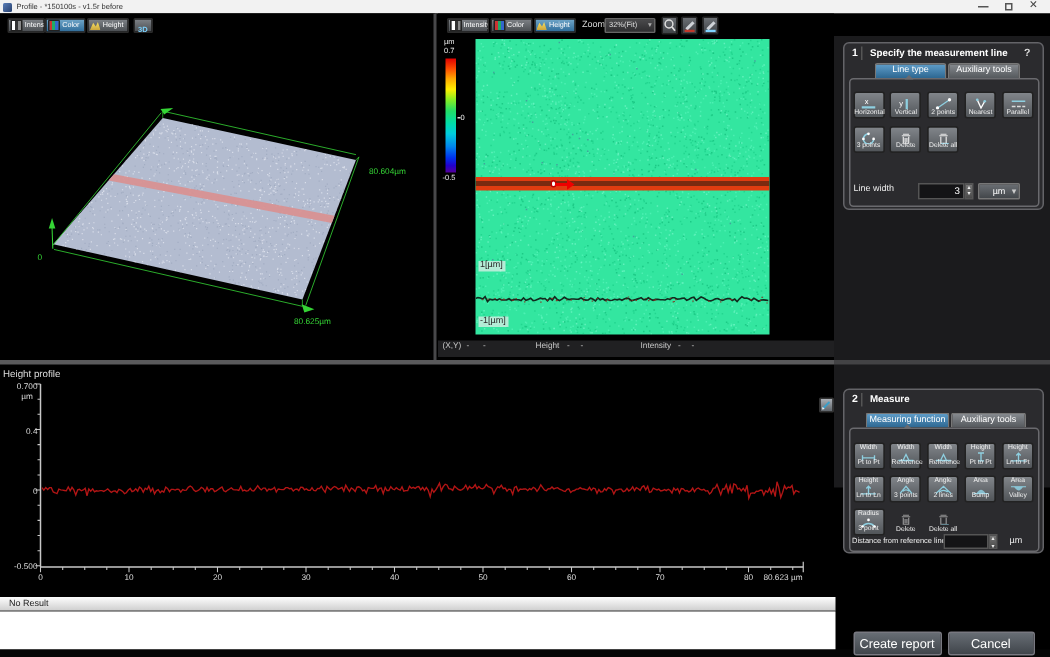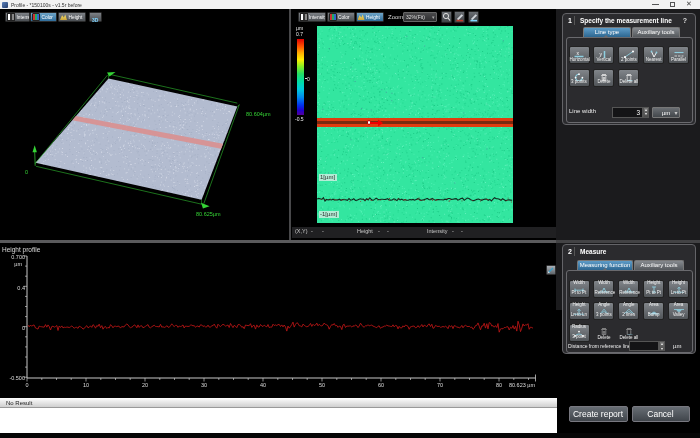--- a/index.html
+++ b/index.html
@@ -202,21 +202,21 @@
 <path d="M28.0,325.1 L29.2,326.8 L30.5,325.0 L31.8,326.3 L33.0,325.1 L34.2,325.1 L35.5,328.0 L36.8,328.5 L38.0,329.1 L39.2,326.1 L40.5,326.6 L41.8,326.8 L43.0,327.0 L44.2,327.2 L45.5,324.6 L46.8,327.2 L48.0,324.9 L49.2,326.5 L50.5,330.0 L51.8,326.5 L53.0,326.2 L54.2,327.2 L55.5,326.6 L56.8,325.5 L58.0,330.5 L59.2,326.0 L60.5,327.5 L61.8,325.9 L63.0,327.9 L64.2,327.2 L65.5,327.4 L66.8,327.1 L68.0,327.1 L69.2,327.6 L70.5,326.8 L71.8,325.9 L73.0,327.2 L74.2,328.2 L75.5,327.4 L76.8,327.3 L78.0,328.4 L79.2,326.2 L80.5,326.8 L81.8,327.6 L83.0,329.1 L84.2,328.5 L85.5,326.7 L86.8,325.7 L88.0,327.8 L89.2,327.3 L90.5,325.8 L91.8,327.4 L93.0,324.7 L94.2,325.6 L95.5,328.2 L96.8,325.5 L98.0,326.4 L99.2,324.1 L100.5,327.7 L101.8,325.6 L103.0,329.2 L104.2,327.2 L105.5,326.5 L106.8,328.5 L108.0,327.3 L109.2,328.1 L110.5,324.7 L111.8,325.8 L113.0,327.8 L114.2,326.2 L115.5,326.2 L116.8,326.7 L118.0,326.1 L119.2,326.3 L120.5,328.1 L121.8,326.4 L123.0,326.9 L124.2,326.8 L125.5,324.9 L126.8,324.0 L128.0,324.8 L129.2,326.7 L130.5,327.7 L131.8,327.1 L133.0,326.4 L134.2,324.9 L135.5,325.6 L136.8,327.8 L138.0,324.9 L139.2,327.4 L140.5,325.8 L141.8,325.8 L143.0,327.8 L144.2,327.2 L145.5,326.3 L146.8,325.4 L148.0,324.6 L149.2,327.2 L150.5,327.8 L151.8,326.7 L153.0,326.0 L154.2,325.2 L155.5,326.4 L156.8,326.6 L158.0,326.6 L159.2,327.0 L160.5,324.3 L161.8,327.2 L163.0,326.7 L164.2,327.4 L165.5,327.1 L166.8,325.6 L168.0,327.1 L169.2,327.3 L170.5,325.7 L171.8,323.8 L173.0,325.5 L174.2,326.6 L175.5,325.4 L176.8,325.4 L178.0,327.4 L179.2,326.0 L180.5,326.5 L181.8,326.0 L183.0,324.9 L184.2,328.0 L185.5,326.0 L186.8,326.3 L188.0,326.4 L189.2,326.4 L190.5,325.1 L191.8,325.1 L193.0,325.9 L194.2,325.5 L195.5,327.3 L196.8,326.2 L198.0,326.0 L199.2,327.1 L200.5,324.8 L201.8,325.0 L203.0,326.5 L204.2,325.8 L205.5,326.9 L206.8,326.9 L208.0,325.1 L209.2,327.0 L210.5,327.2 L211.8,325.6 L213.0,325.7 L214.2,324.1 L215.5,326.5 L216.8,328.2 L218.0,324.2 L219.2,325.6 L220.5,326.6 L221.8,325.2 L223.0,324.3 L224.2,324.9 L225.5,326.1 L226.8,325.6 L228.0,325.0 L229.2,327.5 L230.5,323.5 L231.8,325.7 L233.0,327.6 L234.2,325.3 L235.5,326.2 L236.8,327.7 L238.0,324.7 L239.2,324.5 L240.5,325.3 L241.8,327.3 L243.0,326.6 L244.2,328.7 L245.5,325.0 L246.8,325.4 L248.0,325.6 L249.2,325.6 L250.5,323.7 L251.8,327.4 L253.0,325.6 L254.2,325.3 L255.5,329.1 L256.8,324.9 L258.0,327.0 L259.2,327.0 L260.5,324.5 L261.8,326.0 L263.0,326.5 L264.2,325.1 L265.5,326.2 L266.8,326.8 L268.0,324.5 L269.2,327.5 L270.5,327.1 L271.8,327.1 L273.0,324.2 L274.2,325.5 L275.5,324.9 L276.8,325.6 L278.0,324.6 L279.2,324.4 L280.5,326.5 L281.8,324.9 L283.0,326.9 L284.2,325.0 L285.5,326.9 L286.8,331.1 L288.0,326.0 L289.2,328.2 L290.5,326.6 L291.8,324.4 L293.0,322.1 L294.2,327.1 L295.5,324.4 L296.8,322.8 L298.0,323.3 L299.2,325.7 L300.5,326.0 L301.8,326.9 L303.0,324.1 L304.2,325.2 L305.5,326.2 L306.8,326.8 L308.0,326.4 L309.2,325.5 L310.5,323.4 L311.8,326.4 L313.0,324.3 L314.2,325.5 L315.5,325.0 L316.8,323.1 L318.0,325.8 L319.2,324.3 L320.5,325.6 L321.8,325.9 L323.0,325.0 L324.2,323.0 L325.5,324.5 L326.8,324.9 L328.0,325.7 L329.2,329.2 L330.5,326.5 L331.8,324.5 L333.0,325.1 L334.2,323.5 L335.5,325.8 L336.8,325.4 L338.0,327.4 L339.2,326.1 L340.5,326.4 L341.8,329.6 L343.0,324.9 L344.2,324.3 L345.5,327.5 L346.8,326.0 L348.0,326.2 L349.2,326.0 L350.5,325.9 L351.8,327.1 L353.0,325.7 L354.2,326.4 L355.5,324.9 L356.8,325.7 L358.0,327.6 L359.2,326.0 L360.5,323.2 L361.8,325.1 L363.0,326.7 L364.2,327.1 L365.5,325.8 L366.8,325.9 L368.0,324.7 L369.2,325.9 L370.5,325.4 L371.8,325.1 L373.0,326.1 L374.2,326.5 L375.5,327.2 L376.8,327.7 L378.0,326.2 L379.2,325.9 L380.5,328.3 L381.8,327.2 L383.0,327.0 L384.2,326.1 L385.5,326.1 L386.8,325.1 L388.0,325.9 L389.2,326.0 L390.5,326.4 L391.8,326.6 L393.0,324.8 L394.2,326.9 L395.5,325.4 L396.8,325.8 L398.0,328.9 L399.2,326.3 L400.5,328.0 L401.8,327.8 L403.0,325.8 L404.2,327.0 L405.5,325.1 L406.8,325.6 L408.0,326.4 L409.2,329.3 L410.5,326.8 L411.8,326.5 L413.0,326.1 L414.2,326.1 L415.5,327.8 L416.8,327.3 L418.0,325.6 L419.2,327.3 L420.5,326.4 L421.8,324.5 L423.0,327.0 L424.2,325.1 L425.5,325.8 L426.8,326.9 L428.0,324.7 L429.2,323.9 L430.5,326.5 L431.8,324.2 L433.0,328.3 L434.2,327.8 L435.5,325.4 L436.8,326.1 L438.0,326.6 L439.2,326.1 L440.5,327.3 L441.8,327.0 L443.0,326.4 L444.2,327.1 L445.5,326.2 L446.8,327.0 L448.0,328.7 L449.2,325.4 L450.5,326.9 L451.8,325.7 L453.0,328.6 L454.2,325.7 L455.5,325.9 L456.8,327.3 L458.0,327.0 L459.2,327.9 L460.5,327.3 L461.8,325.4 L463.0,327.8 L464.2,326.0 L465.5,325.3 L466.8,326.2 L468.0,326.7 L469.2,326.2 L470.5,327.4 L471.8,327.1 L473.0,329.3 L474.2,328.2 L475.5,325.6 L476.8,325.3 L478.0,322.9 L479.2,326.1 L480.5,329.8 L481.8,325.9 L483.0,326.0 L484.2,323.2 L485.5,328.1 L486.8,323.7 L488.0,328.9 L489.2,322.6 L490.5,323.2 L491.8,326.1 L493.0,325.5 L494.2,327.2 L495.5,325.6 L496.8,327.5 L498.0,323.5 L499.2,332.2 L500.5,328.9 L501.8,328.6 L503.0,328.8 L504.2,327.5 L505.5,327.6 L506.8,326.8 L508.0,326.8 L509.2,330.0 L510.5,327.2 L511.8,328.2 L513.0,325.5 L514.2,329.1 L515.5,326.2 L516.8,331.1 L518.0,321.2 L519.2,324.9 L520.5,331.6 L521.8,328.1 L523.0,323.9 L524.2,326.0 L525.5,324.7 L526.8,325.1 L528.0,323.7 L529.2,329.3 L530.5,327.1 L531.8,327.5 L533.0,328.2" transform="translate(0,-243)" fill="none" stroke="#b31515" stroke-width="0.9"></path>
 </svg>
 </div>
 <div class="abs" style="left:0;top:398px;width:557px;height:35px;">
 <div style="position:absolute;left:0;top:0;width:557px;height:10px;background:linear-gradient(#fdfdfd,#cfcfcf);border-bottom:1px solid #999;box-sizing:border-box;">
       <span style="position:absolute;left:6px;top:1.5px;font-size:6px;color:#222;">No Result</span>
     </div>
 <div style="position:absolute;left:0;top:10px;width:557px;height:25px;background:#fff;"></div>
 </div>
 <div class="abs" style="left:0;top:433px;width:700px;height:5px;background:#060606;"></div>
-<div class="abs" style="left:556px;top:9px;width:144px;height:301px;background:#1b1b1d;">
+<div class="abs" style="left:556px;top:24px;width:144px;height:301px;background:#1b1b1d;">
 <div style="position:absolute;left:6px;top:4px;width:134px;height:112px;background:#2b2b2e;border:1px solid #646468;border-radius:4px;box-sizing:border-box;">
 <div style="position:absolute;left:5px;top:2.5px;font-size:7px;color:#fff;font-weight:bold;">1</div>
 <div style="position:absolute;left:11px;top:2px;width:1px;height:9px;background:#555;"></div>
 <div style="position:absolute;left:17px;top:3px;font-size:6.5px;color:#fff;font-weight:bold;">Specify the measurement line</div>
 <div style="position:absolute;right:8px;top:2.5px;font-size:7px;color:#ddd;font-weight:bold;">?</div>
 <div style="position:absolute;left:20px;top:13px;width:48px;height:10px;background:linear-gradient(#5e9cc8,#2d6791);border:1px solid #777;border-bottom:none;border-radius:2px 2px 0 0;box-sizing:border-box;text-align:center;font-size:6px;color:#fff;line-height:9px;">Line type</div>
 <div style="position:absolute;left:69px;top:13px;width:48px;height:10px;background:linear-gradient(#85898e,#55595d);border:1px solid #777;border-bottom:none;border-radius:2px 2px 0 0;box-sizing:border-box;text-align:center;font-size:6px;color:#fff;line-height:9px;">Auxiliary tools</div>
 <div style="position:absolute;left:3px;top:23px;width:127px;height:86px;border:1px solid #6a6a6e;border-radius:3px;box-sizing:border-box;"></div>
 <div style="position:absolute;left:40px;top:20.5px;width:0;height:0;border-left:3px solid transparent;border-right:3px solid transparent;border-bottom:3px solid #6a6a6e;"></div>
 <div style="position:absolute;left:5.5px;top:32px;width:21px;height:18px;background:linear-gradient(#81858a,#515559);border:1px solid #222;border-radius:2px;box-sizing:border-box;">

